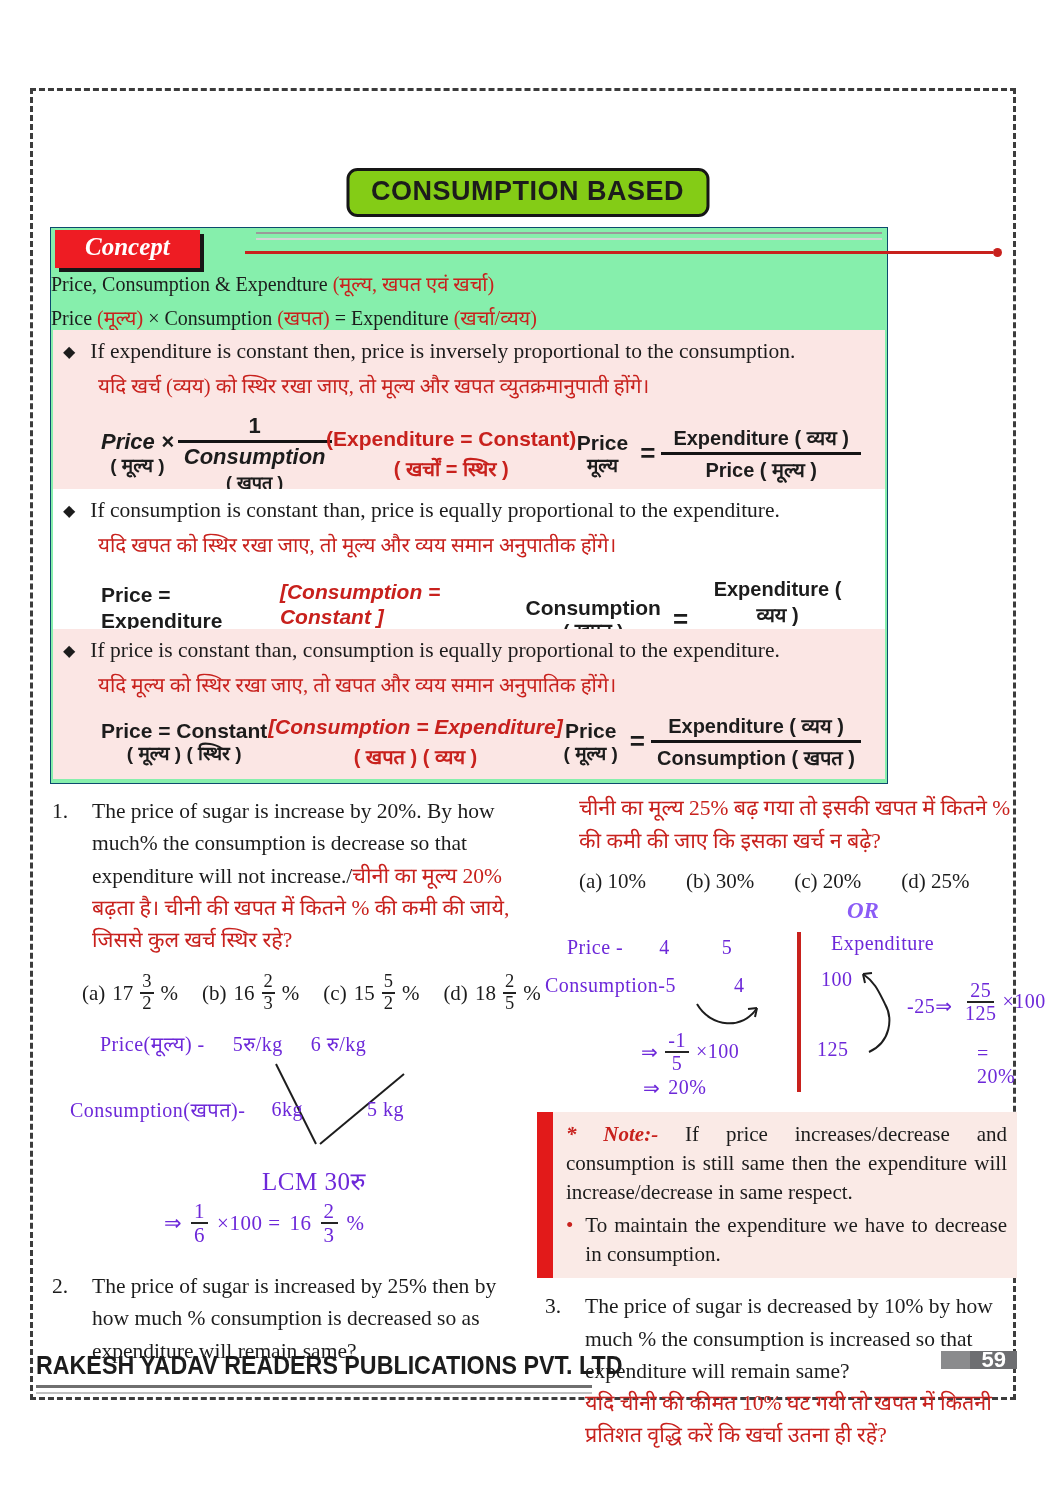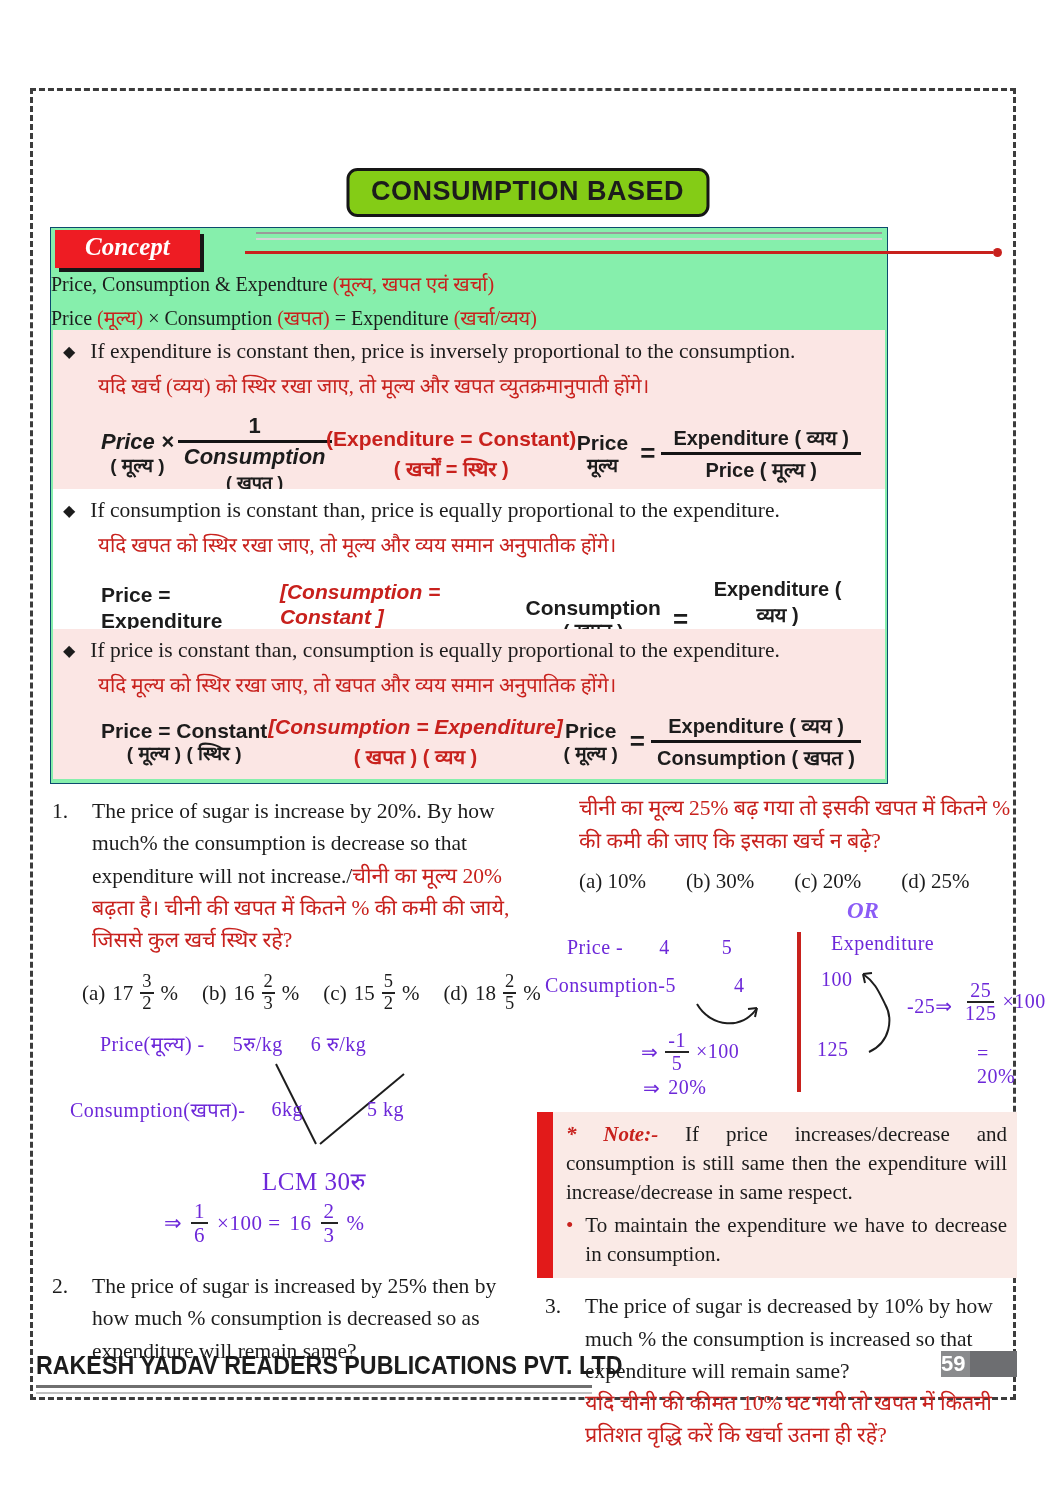--- a/index.html
+++ b/index.html
@@ -88,24 +88,24 @@
              text-align:justify; }
   .note-label { color:#c8211d; font-style:italic; font-weight:bold; }
   .note-bullet { display:flex; gap:12px; margin-top:4px; }
   .note-bullet .bm { color:#c8211d; }
 
   
   .footer-title { position:absolute; left:36px; top:1351px; font:bold 25px "Liberation Sans","DejaVu Sans",sans-serif;
                   transform:scaleX(.93); transform-origin:left; white-space:nowrap; }
   .footer-rule { position:absolute; left:36px; top:1385px; width:556px; height:4px;
                  border-top:3px solid #6f6f6f; border-bottom:2px solid #c0c0c0; }
-  .page-badge { position:absolute; left:941px; top:1351px; width:76px; height:26px;
+  .page-badge { position:absolute; left:941px; top:1351px; width:76px; height:18px;
                 background:linear-gradient(90deg,#8a8b8d 0 38%,#6d6e71 38%); color:#fff;
                 font:bold 22px "Liberation Sans","DejaVu Sans",sans-serif; display:flex; align-items:center;
-                padding-right:26px; box-sizing:border-box; }
+                justify-content:flex-end; padding-right:11px; box-sizing:border-box; }
 </style>
 </head>
 <body>
 
 <div id="page">
   <div class="frame"></div>
 
 
   <div class="title-box">
     <span>CONSUMPTION BASED</span>

